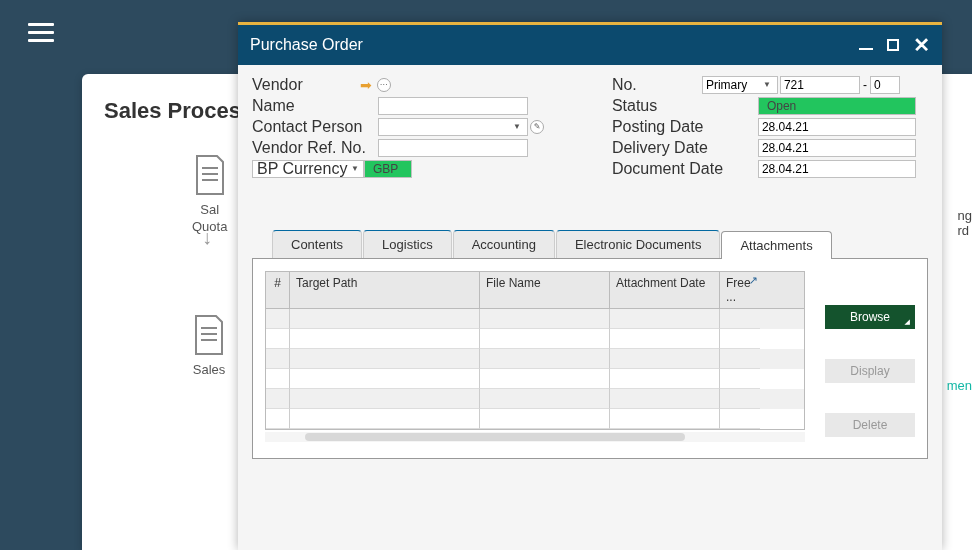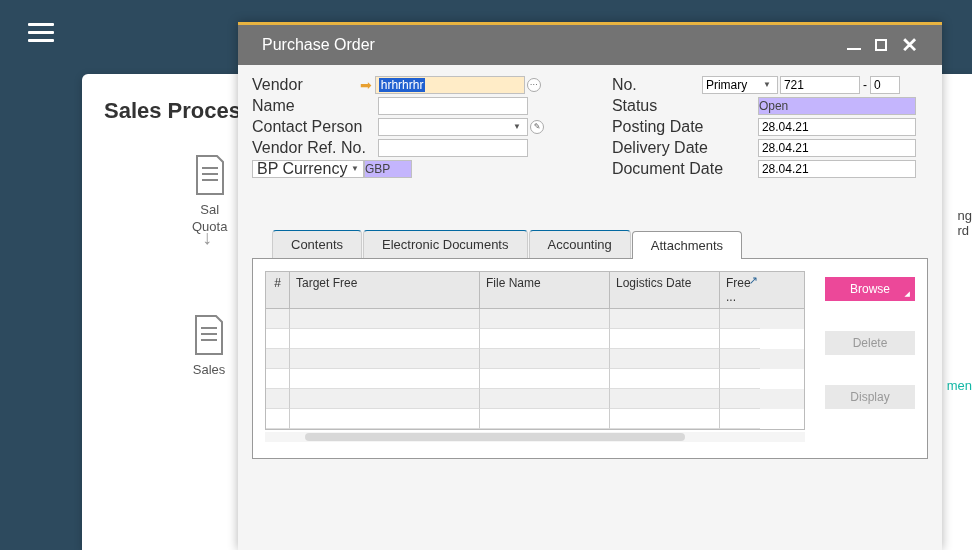--- a/index.html
+++ b/index.html
@@ -13,42 +13,42 @@
   
   .bg-icon-group { position: absolute; text-align: center; }
   .bg-icon-group.first { top: 80px; left: 110px; }
   .bg-icon-group.second { top: 240px; left: 110px; }
   .doc-icon { width: 34px; height: 42px; margin: 0 auto 6px; position: relative; }
   .doc-icon svg { width: 100%; height: 100%; }
   .bg-icon-label { font-size: 13px; color: #555; line-height: 1.3; }
   .bg-arrow { position: absolute; top: 152px; left: 120px; color: #999; font-size: 20px; }
   
   .window { position: absolute; top: 22px; left: 238px; width: 704px; height: 528px; background: #f5f5f5; border-top: 3px solid #e8b340; box-shadow: 0 0 10px rgba(0,0,0,0.3); }
-  .titlebar { height: 40px; background: #737373; display: flex; align-items: center; padding: 0 24px; }
+  .titlebar { height: 40px; background: #0c4a6e; display: flex; align-items: center; padding: 0 12px; }
   .titlebar-title { color: #fff; font-size: 16px; flex: 1; }
   .win-controls { display: flex; gap: 14px; align-items: center; }
   .win-ctrl { color: #fff; cursor: pointer; font-size: 14px; display: flex; align-items: center; }
   .win-min { width: 14px; height: 2px; background: #fff; margin-top: 8px; }
   .win-max { width: 12px; height: 12px; border: 2px solid #fff; }
   .win-close { font-size: 20px; font-weight: bold; }
   
   .form-area { padding: 10px 14px; display: flex; gap: 24px; background: #f5f5f5; }
   .form-col { }
   .form-row { display: flex; align-items: center; margin-bottom: 2px; height: 19px; }
   .form-label { font-size: 16px; color: #333; width: 108px; white-space: nowrap; }
   .form-label.dropdown { border: 1px solid #c0c0c0; background: #fff; padding: 1px 4px; width: 112px; height: 18px; display: flex; align-items: center; justify-content: space-between; }
   .form-label.dropdown::after { content: "▼"; font-size: 8px; color: #555; }
   .arrow-icon { color: #e8a030; font-size: 14px; margin-right: 3px; }
   .form-input { border: 1px solid #c0c0c0; height: 18px; font-size: 12px; padding: 0 3px; background: #fff; }
   .form-input.vendor { width: 150px; background: #ffecc7; }
   .form-input.vendor-text { background: #2060d0; color: #fff; padding: 0 2px; }
   .circle-btn { width: 14px; height: 14px; border: 1px solid #aaa; border-radius: 50%; font-size: 8px; display: inline-flex; align-items: center; justify-content: center; margin-left: 2px; color: #666; background: #fff; }
   .dd-tri { font-size: 8px; color: #555; padding: 0 3px; }
   
-  .ro-field { border: 1px solid #c0c0c0; background: #c4b5fd; color: #444; height: 18px; font-size: 12px; padding: 0 0; display: flex; align-items: center; }
+  .ro-field { border: 1px solid #c0c0c0; background: #22c55e; color: #444; height: 18px; font-size: 12px; padding: 0 8px; display: flex; align-items: center; }
   
   .tabs { display: flex; margin: 40px 14px 0; border-bottom: 1px solid #999; }
   .tab { padding: 6px 18px; font-size: 13px; color: #333; border: 1px solid transparent; border-bottom: none; cursor: pointer; background: #eaeaea; margin-right: 1px; border-radius: 4px 4px 0 0; border-top: 1px solid #0369a1; border-left: 1px solid #ccc; border-right: 1px solid #ccc; }
   .tab:first-child { margin-left: 20px; }
   .tab.active { background: #fff; border-color: #999; position: relative; top: 1px; }
   
   .tab-content { margin: 0 14px; background: #fff; border: 1px solid #999; border-top: none; padding: 12px; min-height: 200px; display: flex; gap: 20px; }
   
   .att-table { border: 1px solid #bbb; flex: 1; }
   .att-header { display: flex; background: #e8e8e8; border-bottom: 1px solid #bbb; }
@@ -62,21 +62,21 @@
   .att-row { display: flex; height: 20px; }
   .att-row:nth-child(even) { background: #f0f0f0; }
   .att-row:nth-child(odd) { background: #fff; }
   .att-row div { border-right: 1px solid #ccc; border-bottom: 1px solid #ddd; }
   .att-row .col-free { border-right: none; }
   .att-scrollbar { height: 10px; background: #f5f5f5; position: relative; margin-top: 2px; }
   .att-scroll-thumb { position: absolute; left: 40px; width: 380px; height: 8px; background: #d8d8d8; border-radius: 4px; top: 1px; }
   
   .att-actions { display: flex; flex-direction: column; gap: 30px; padding-top: 6px; }
   .btn { width: 90px; height: 24px; font-size: 12px; border: none; cursor: pointer; display: flex; align-items: center; justify-content: center; }
-  .btn.primary { background: #ec4899; color: #fff; position: relative; }
+  .btn.primary { background: #14532d; color: #fff; position: relative; margin-top: 28px; }
   .btn.primary::after { content: "◢"; font-size: 7px; position: absolute; right: 5px; bottom: 3px; color: #fff; }
   .btn.disabled { background: #e8e8e8; color: #999; cursor: default; }
 </style>
 </head>
 <body>
 
 <div class="hamburger">
   <div></div>
     <div></div>
     <div></div>
@@ -127,23 +127,20 @@
         </div>
       <div class="win-ctrl win-close">✕</div>
     </div>
   </div>
 
   <div class="form-area">
     <div class="form-col" style="width: 340px;">
       <div class="form-row">
         <div class="form-label">Vendor</div>
         <span class="arrow-icon">➡</span>
-        <div class="form-input vendor" style="display:flex;align-items:center;">
-            <span class="form-input vendor-text" style="border:none;height:14px;">hrhrhrhr</span>
-          </div>
         <span class="circle-btn">⋯</span>
       </div>
       <div class="form-row">
         <div class="form-label">Name</div>
         <span style="width:18px;"></span>
         <input class="form-input" style="width: 150px;" value="">
       </div>
       <div class="form-row">
         <div class="form-label">Contact Person</div>
         <span style="width:18px;"></span>
@@ -190,33 +187,34 @@
       </div>
       <div class="form-row">
         <div class="form-label" style="width:146px;">Document Date</div>
         <input class="form-input" style="width: 158px;" value="28.04.21">
       </div>
     </div>
   </div>
 
   <div class="tabs">
     <div class="tab">Contents</div>
+    <div class="tab">Logistics</div>
+    <div class="tab">Accounting</div>
     <div class="tab">Electronic Documents</div>
-    <div class="tab">Accounting</div>
     <div class="tab active">Attachments</div>
   </div>
 
   <div class="tab-content">
     <div style="flex:1;">
       <div class="att-table">
         <div class="att-header">
           <div class="col-num">#</div>
-          <div class="col-path">Target Free</div>
+          <div class="col-path">Target Path</div>
           <div class="col-file">File Name</div>
-          <div class="col-date">Logistics Date</div>
+          <div class="col-date">Attachment Date</div>
           <div class="col-free"><span>Free ...</span><span class="expand-icon">↗</span></div>
         </div>
         <div class="att-row">
             <div class="col-num"></div>
             <div class="col-path"></div>
             <div class="col-file"></div>
             <div class="col-date"></div>
             <div class="col-free"></div>
           </div>
         <div class="att-row">
@@ -254,17 +252,17 @@
             <div class="col-date"></div>
             <div class="col-free"></div>
           </div>
       </div>
       <div class="att-scrollbar">
           <div class="att-scroll-thumb"></div>
         </div>
     </div>
     <div class="att-actions">
       <button class="btn primary">Browse</button>
+      <button class="btn disabled">Display</button>
       <button class="btn disabled">Delete</button>
-      <button class="btn disabled">Display</button>
     </div>
   </div>
 </div>
 
 </body></html>

